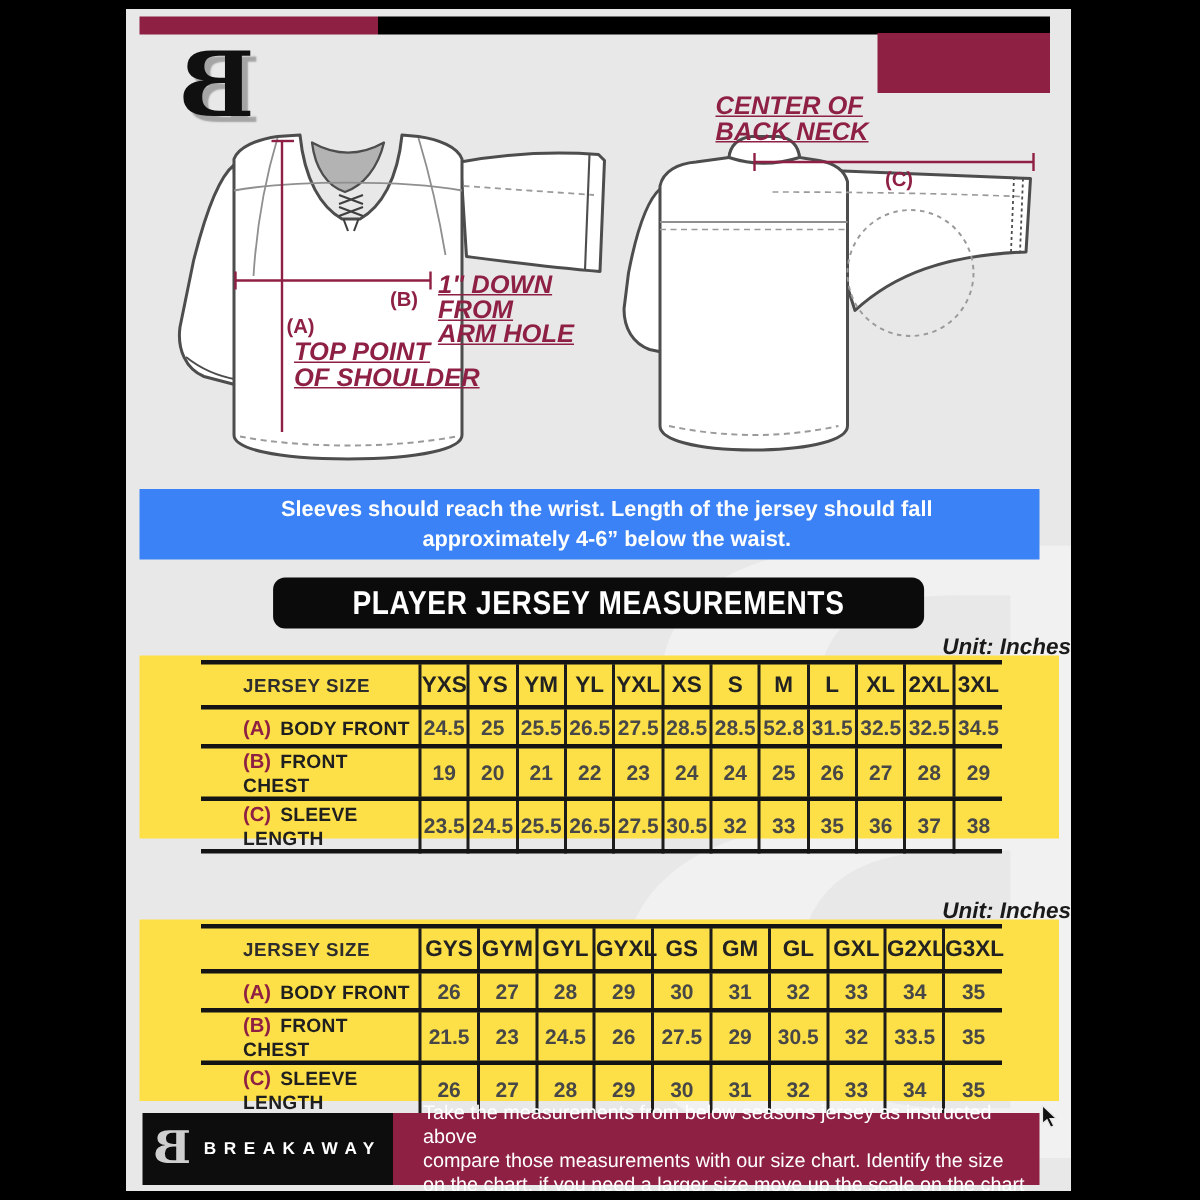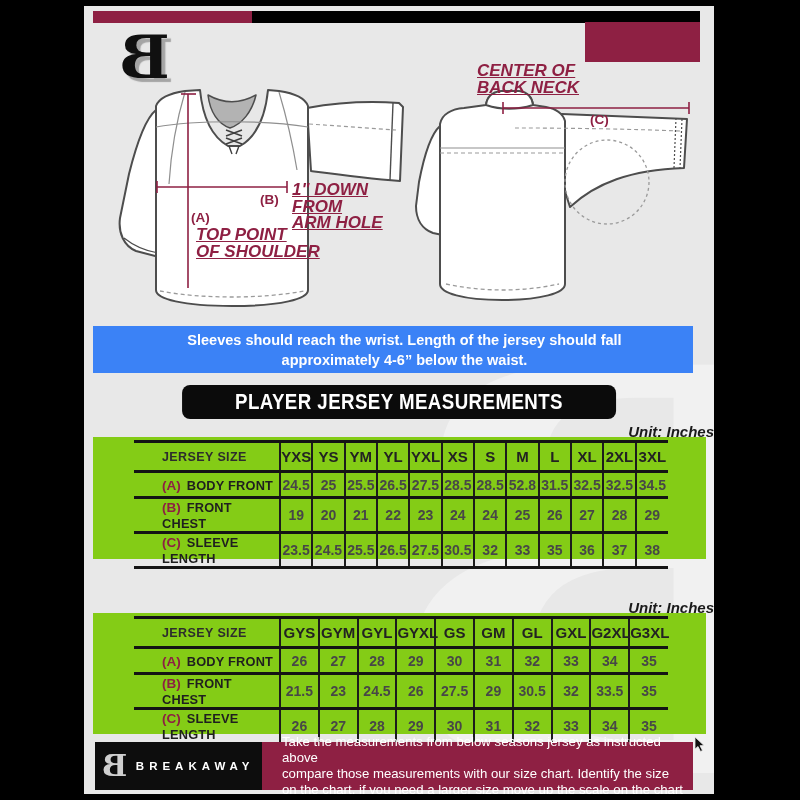--- a/index.html
+++ b/index.html
@@ -40,21 +40,21 @@
   
   .section-header{position:absolute;left:50%;transform:translateX(-50%);height:34px;
                   background:#0b0b0b;border-radius:8px;z-index:2;display:flex;align-items:center;
                   padding:0 24px;}
   .section-header span{color:#fff;font-size:22px;font-weight:bold;letter-spacing:.5px;
                        display:inline-block;transform:scaleX(.85);white-space:nowrap;}
   .unit{position:absolute;left:0;width:100%;text-align:right;font-size:15px;font-weight:bold;
         font-style:italic;color:#1a1a1a;z-index:2;}
 
   
-  .panel{position:absolute;left:9px;width:613px;background:#84cc16;z-index:1;}
+  .panel{position:absolute;left:9px;width:613px;background:#fde047;z-index:1;}
   .sizetable{position:absolute;left:41px;top:3px;width:534px;border-collapse:collapse;table-layout:fixed;}
   .sizetable tr{border-top:3px solid #141414;}
   .sizetable tbody tr:last-child{border-bottom:3px solid #141414;}
   .sizetable th,.sizetable td{border-left:2px solid #1c1c1c;text-align:center;padding:0;}
   .sizetable th:first-child,.sizetable td:first-child{border-left:none;text-align:left;padding-left:28px;}
   .sizetable thead th{height:30px;font-size:15px;font-weight:bold;color:#222;}
   .sizetable thead th:first-child{font-size:12.5px;font-weight:600;color:#2d2d2d;letter-spacing:.4px;}
   .sizetable tbody td{height:26px;font-size:14px;font-weight:bold;color:#474747;}
   .sizetable td .tag{color:#8e2043;font-weight:bold;font-size:13.5px;margin-right:6px;}
   .sizetable td .mname{color:#1f1f1f;font-weight:bold;font-size:12.8px;letter-spacing:.2px;}

